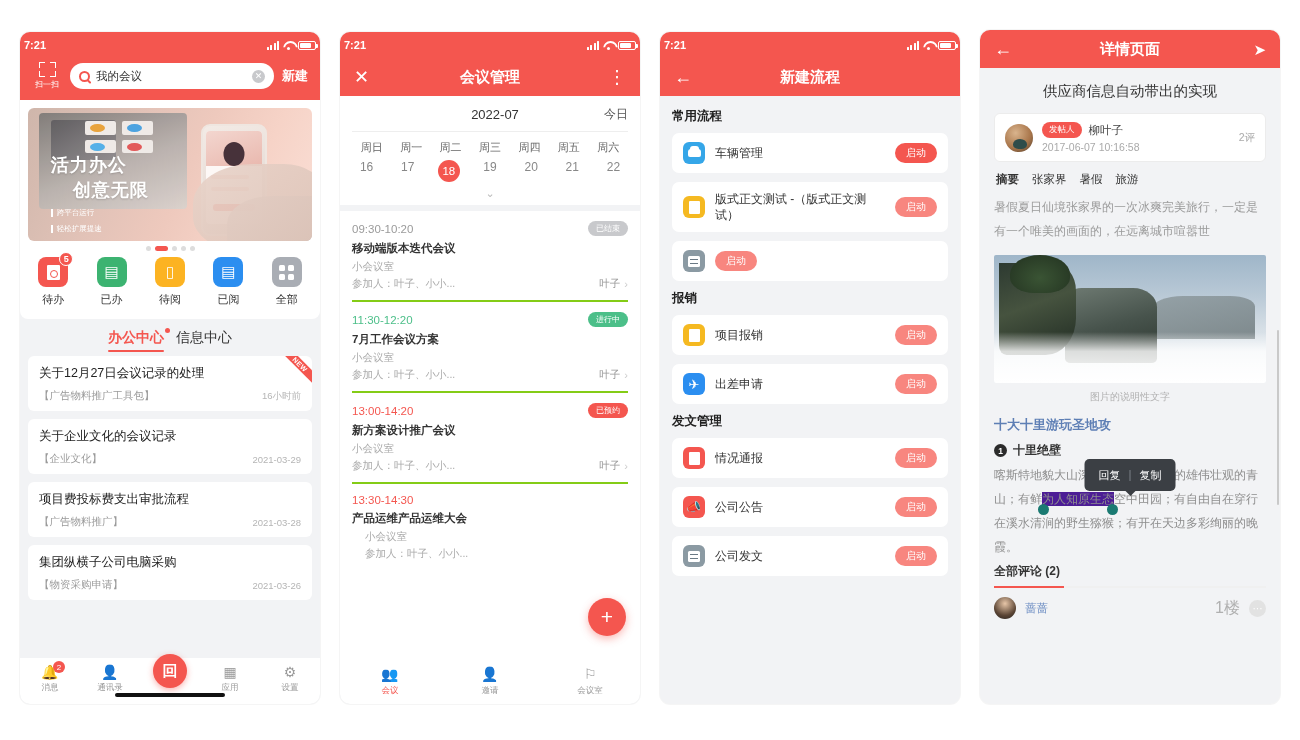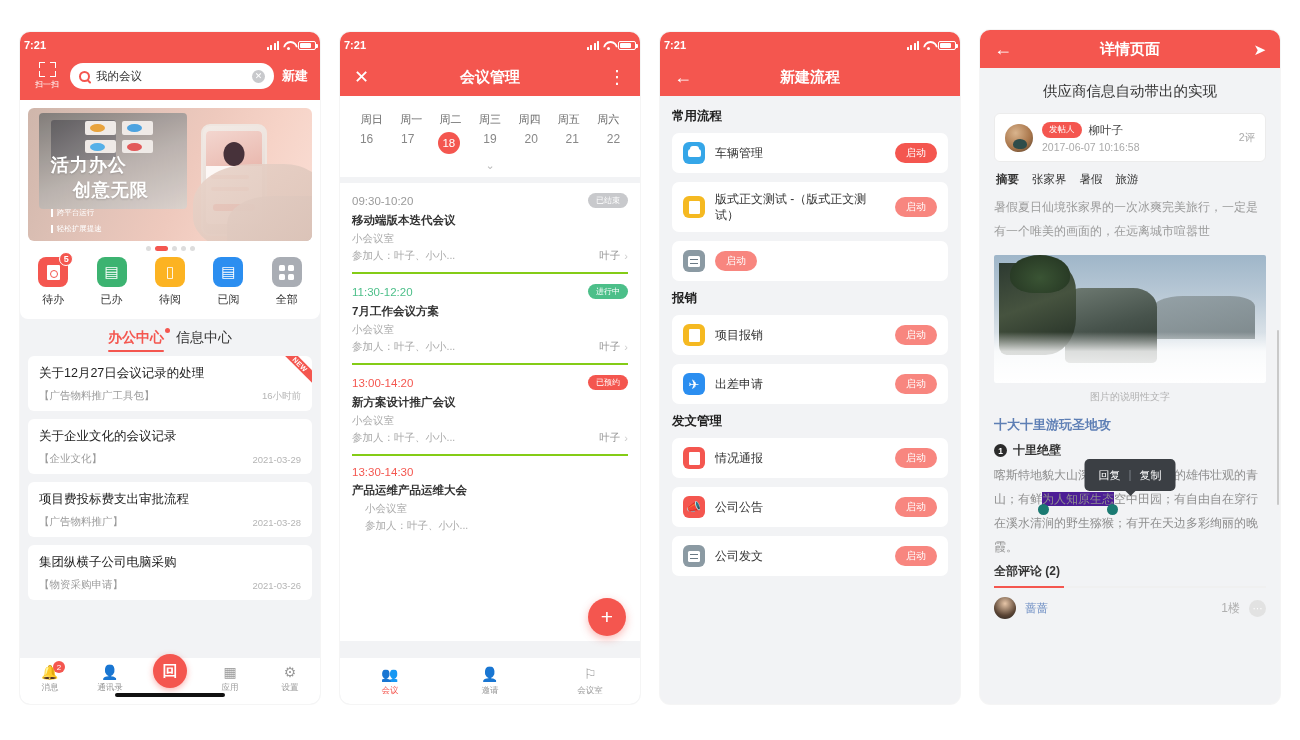--- a/index.html
+++ b/index.html
@@ -257,21 +257,21 @@
   .ctx-menu:after{content:"";position:absolute;left:50%;bottom:-5px;transform:translateX(-50%);
                   border:5px solid transparent;border-top-color:#3b3f44;border-bottom:0;}
   .ctx-sep { width:1px; height:11px; background:#7b8085; }
   .all-cmt { font-size:12px; font-weight:bold; color:#333; padding:4px 0 6px; }
   .cmt-rule { height:2px; background:#f0f0f0; position:relative; margin-bottom:9px; }
   .cmt-rule:after{content:"";position:absolute;left:0;top:0;width:70px;height:2px;background:#f4564f;}
   .cmt-row { display:flex; align-items:center; gap:9px; }
   .cmt-av { width:22px;height:22px;border-radius:50%;flex:none;
             background:radial-gradient(circle at 50% 30%,#e7c6a8,#5b4535 62%,#23201e 100%); }
   .cmt-name { flex:1; font-size:11.5px; color:#6f8fc4; }
-  .cmt-floor { font-size:12px; color:#b0b0b0; }
+  .cmt-floor { font-size:16px; color:#b0b0b0; }
   .cmt-more { width:17px;height:17px;border-radius:50%;background:#e2e2e2;color:#fff;font-size:10px;
               display:flex;align-items:center;justify-content:center;flex:none; }
   .p4-scroll { position:absolute; right:1px; top:300px; width:2px; height:175px; background:#c9c9c9; border-radius:1px; }
   .send-ico { font-size:15px; }
 </style>
 </head>
 <body>
 
 <div class="stage">
 
@@ -468,20 +468,25 @@
           </span>
       </span>
     </div>
     <div class="navbar">
       <span class="nav-ico">✕</span>
       <span class="navtitle">会议管理</span>
       <span class="nav-ico nav-right">⋮</span>
     </div>
 
     <div class="cal">
+      <div class="cal-head">
+        <span style="width:34px"></span>
+        <span class="cal-month">2022-07</span>
+        <span class="cal-today">今日</span>
+      </div>
       <div class="cal-week">
         <div>周日</div>
         <div>周一</div>
         <div>周二</div>
         <div>周三</div>
         <div>周四</div>
         <div>周五</div>
         <div>周六</div>
       </div>
       <div class="cal-days">

